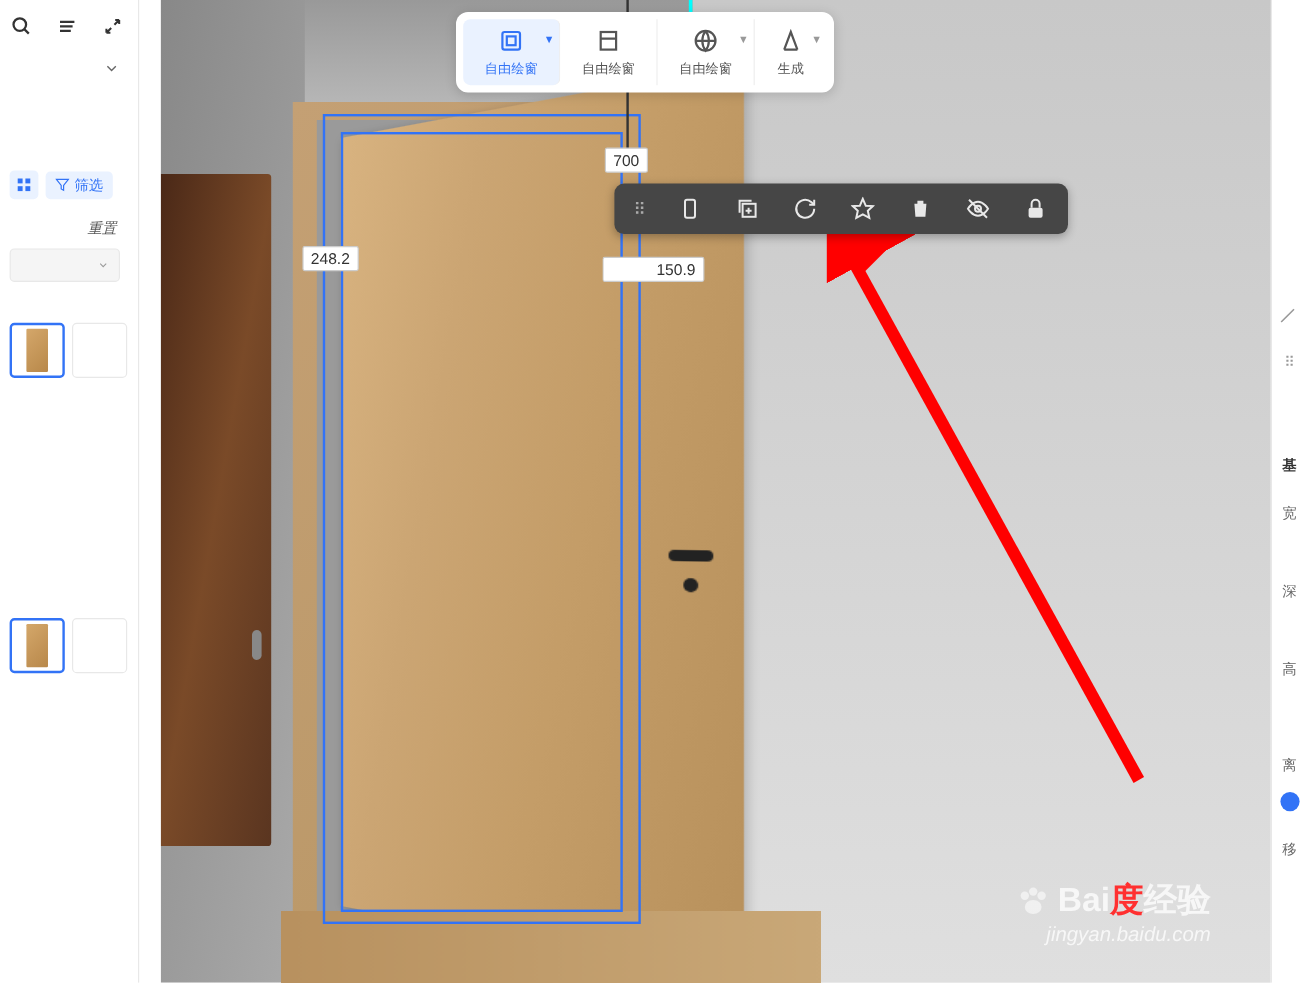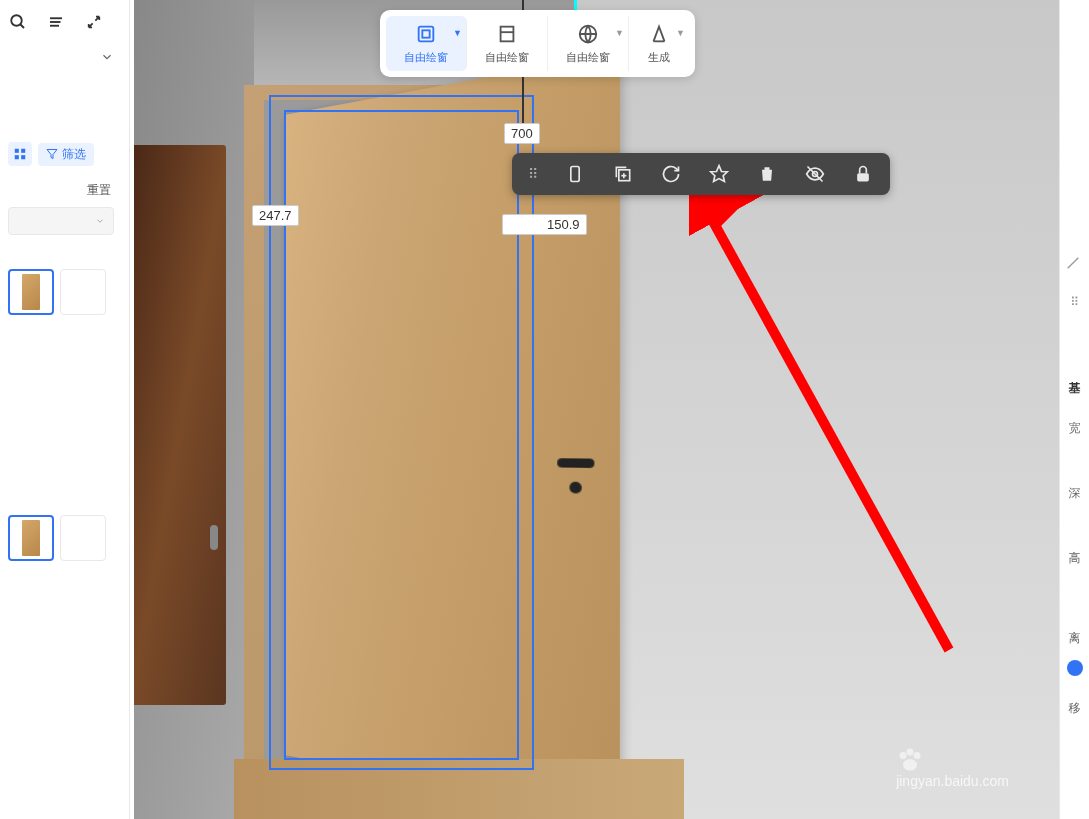--- a/index.html
+++ b/index.html
@@ -1,28 +1,28 @@
 <!DOCTYPE html>
 <html><head>
   <meta charset="utf-8">
   <style>
     * { margin: 0; padding: 0; box-sizing: border-box; font-family: -apple-system, "Microsoft YaHei", sans-serif; }
     body { width: 1089px; height: 819px; overflow: hidden; position: relative; background: #fff; }
     
     
-    .left-sidebar { position: absolute; left: 0; top: 0; width: 130px; height: 819px; background: #fff; border-right: 1px solid #e8e8e8; }
+    .left-sidebar { position: absolute; left: 0; top: 0; width: 116px; height: 819px; background: #fff; border-right: 1px solid #e8e8e8; }
     .top-tools { display: flex; align-items: center; padding: 12px 8px; gap: 18px; }
     .tool-icon { width: 20px; height: 20px; color: #333; cursor: pointer; display: flex; align-items: center; justify-content: center; }
     .chevron-down { position: absolute; right: 15px; top: 50px; color: #666; font-size: 14px; cursor: pointer; }
     
     .filter-row { display: flex; align-items: center; gap: 6px; padding: 8px; margin-top: 90px; }
     .filter-icon-btn { width: 24px; height: 24px; display: flex; align-items: center; justify-content: center; background: #eaf2ff; border-radius: 4px; color: #3273f6; cursor: pointer; }
     .filter-btn { background: #eaf2ff; color: #3273f6; padding: 3px 8px; border-radius: 4px; font-size: 12px; display: flex; align-items: center; gap: 4px; cursor: pointer; }
     
-    .reset-link { text-align: right; padding: 8px 18px 4px; font-size: 12px; color: #555; cursor: pointer; }
+    .reset-link { text-align: right; padding: 8px 18px 4px; font-size: 12px; color: #555; cursor: pointer; font-style: italic; }
     .dropdown-row { padding: 4px 15px 4px 8px; }
     .dropdown-btn { width: 100%; height: 28px; background: #f5f5f5; border: 1px solid #e8e8e8; border-radius: 4px; display: flex; align-items: center; justify-content: flex-end; padding-right: 8px; color: #999; font-size: 11px; cursor: pointer; }
     
     .thumbnail-section { padding: 30px 8px 12px; }
     .thumb-row { display: flex; gap: 6px; margin-bottom: 200px; }
     .thumbnail { width: 46px; height: 46px; border-radius: 4px; background: #fff; display: flex; align-items: center; justify-content: center; cursor: pointer; overflow: hidden; }
     .thumbnail.active { border: 2px solid #3273f6; }
     .thumbnail.inactive { border: 1px solid #e8e8e8; }
     .door-thumb { width: 18px; height: 36px; background: linear-gradient(135deg, #d4a76a, #b8884a); border-radius: 1px; }
     
@@ -78,21 +78,21 @@
     
     
     .right-panel { position: absolute; right: 0; top: 0; width: 30px; height: 100%; background: #fff; border-left: 1px solid #e8e8e8; display: flex; flex-direction: column; align-items: center; gap: 30px; padding-top: 260px; font-size: 12px; color: #666; }
     .right-panel div { writing-mode: horizontal-tb; }
     .right-icon { position: absolute; right: 5px; top: 255px; color: #888; font-size: 16px; cursor: pointer; }
     .right-dots { position: absolute; right: 8px; top: 295px; color: #999; font-size: 12px; cursor: pointer; }
     
     
     .watermark { position: absolute; right: 50px; bottom: 30px; text-align: right; color: rgba(255,255,255,0.75); z-index: 50; }
     .watermark-main { font-size: 28px; font-weight: bold; display: flex; align-items: center; gap: 6px; }
-    .watermark-sub { font-size: 14px; }
+    .watermark-sub { font-size: 17px; font-style: italic; }
     .paw { width: 28px; height: 28px; position: relative; opacity: 0.75; }
     
     
     .blue-dot { position: absolute; right: 6px; top: 660px; width: 16px; height: 16px; background: #3273f6; border-radius: 50%; }
   </style>
 </head>
 <body>
 
 <div class="left-sidebar">
   <div class="top-tools">
@@ -172,41 +172,42 @@
   <div class="door-frame"></div>
   <div class="door-opening"></div>
   <div class="main-door"></div>
   <div class="floor"></div>
 
   <div class="selection-box sel-outer"></div>
   <div class="selection-box sel-inner"></div>
   <div class="vertical-line"></div>
 
   <div class="dim-label dim-top">700</div>
-  <div class="dim-label dim-left">247.7</div>
+  <div class="dim-label dim-left">248.2</div>
   <div class="dim-label dim-right">150.9</div>
 
   <svg class="red-arrow" width="280" height="490">
     <defs>
       <marker id="arrowhead" markerWidth="12" markerHeight="12" refX="2" refY="6" orient="auto">
         <polygon points="0 0, 12 6, 0 12" fill="#ff0000"></polygon>
       </marker>
     </defs>
     <line x1="260" y1="470" x2="15" y2="25" stroke="#ff0000" stroke-width="10" marker-end="url(#arrowhead)"></line>
     <polygon points="5 10, 50 28, 28 50" fill="#ff0000"></polygon>
   </svg>
 
   <div class="watermark">
     <div class="watermark-main">
       <svg class="paw" viewBox="0 0 24 24" fill="rgba(255,255,255,0.75)">
           <circle cx="6" cy="9" r="3"></circle>
           <circle cx="12" cy="6" r="3"></circle>
           <circle cx="18" cy="9" r="3"></circle>
           <ellipse cx="12" cy="17" rx="6" ry="5"></ellipse>
         </svg>
+      <span><span>Bai</span><span style="color:#ff3030">度</span><span>经验</span></span>
     </div>
     <div class="watermark-sub">jingyan.baidu.com</div>
   </div>
 </div>
 
 <div class="top-toolbar">
   <div class="toolbar-item active">
     <div class="tb-icon">
       <svg width="22" height="22" viewBox="0 0 24 24" fill="none" stroke="currentColor" stroke-width="2">
           <rect x="4" y="4" width="16" height="16" rx="2"></rect>

